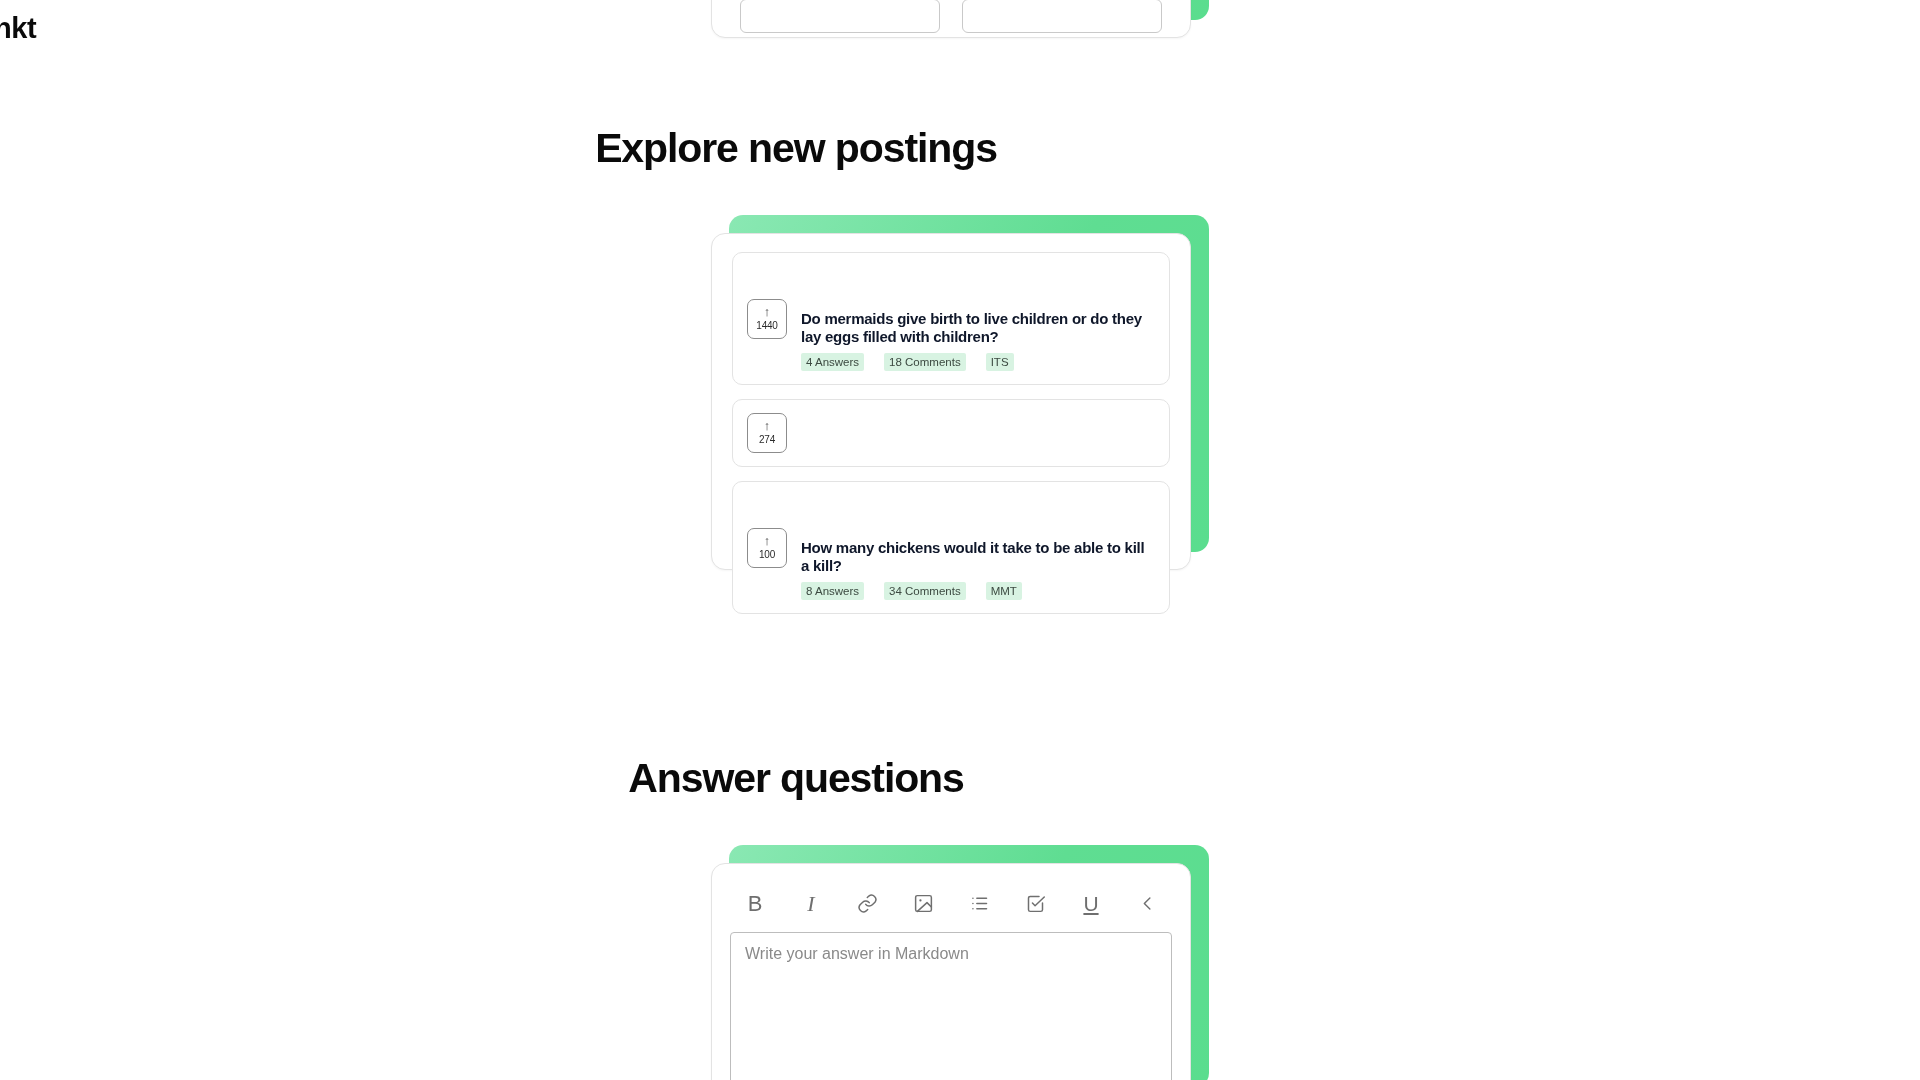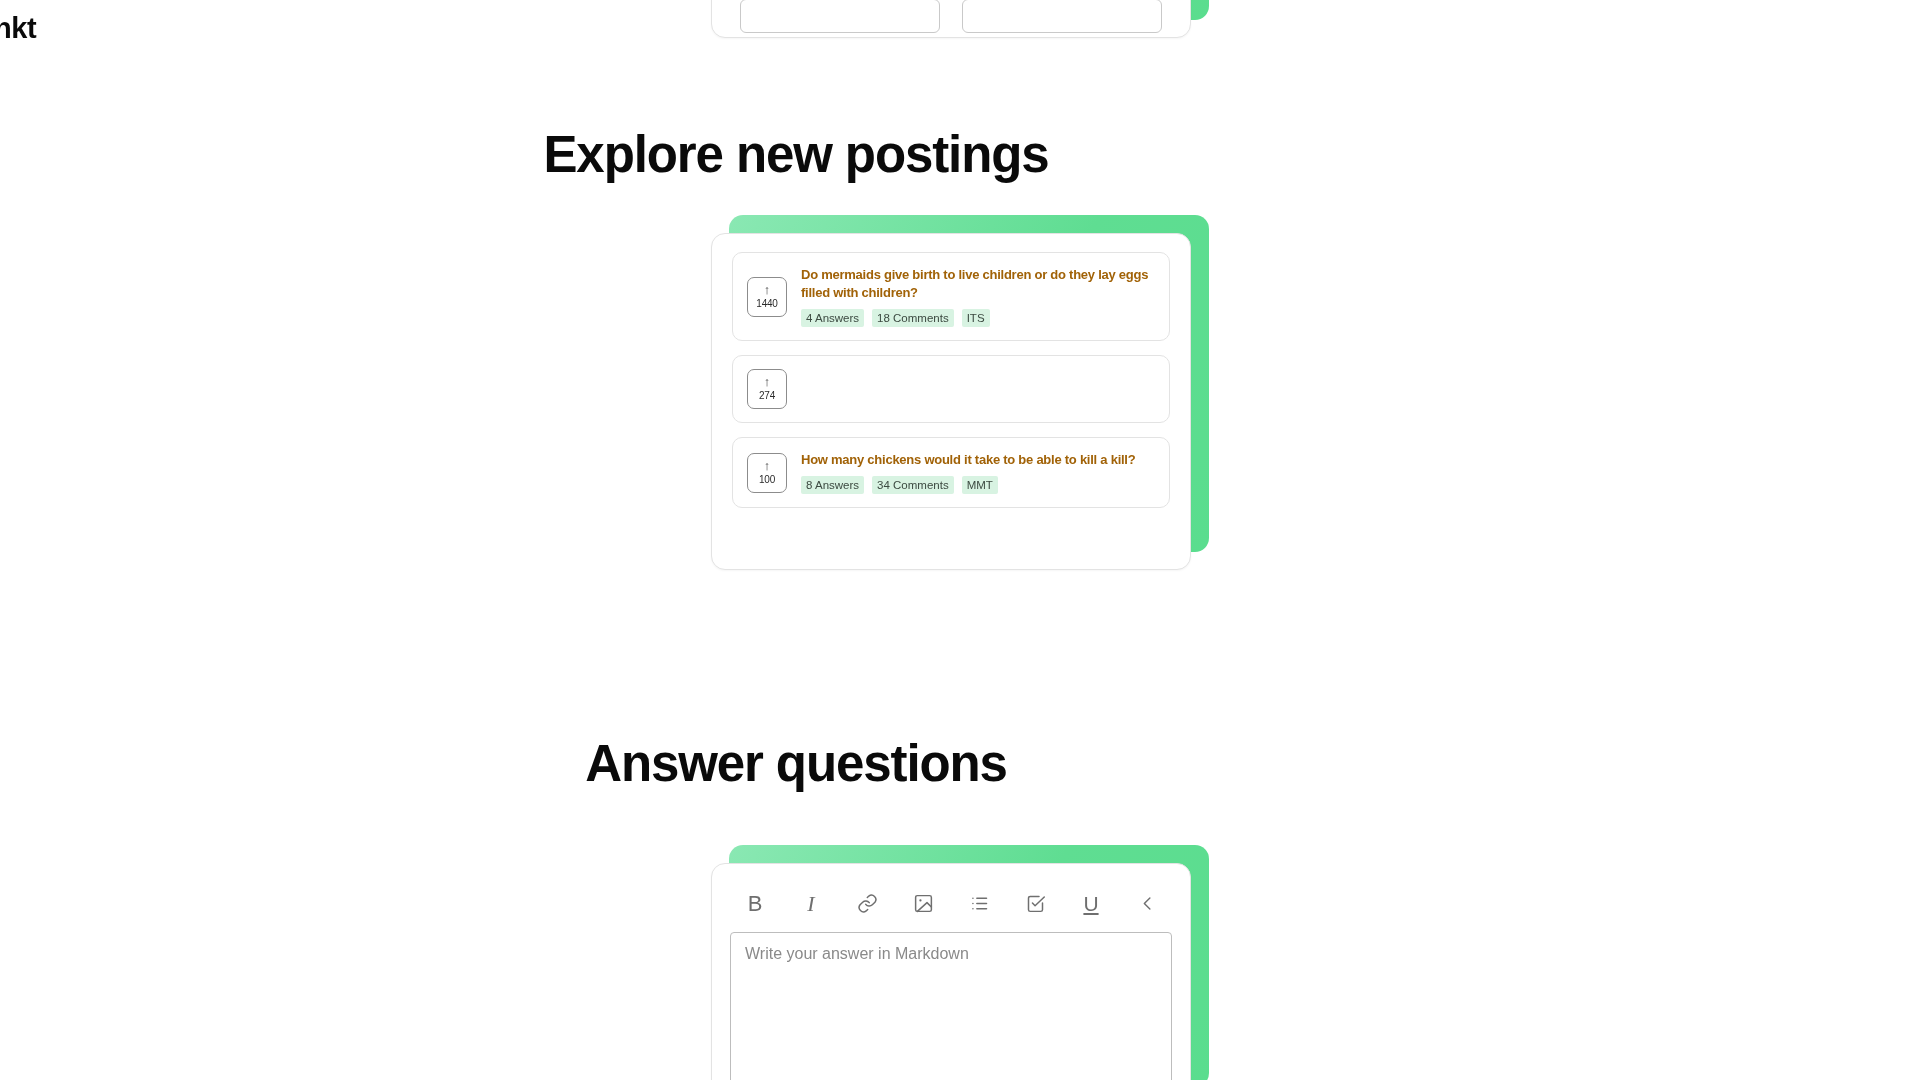--- a/index.html
+++ b/index.html
@@ -71,27 +71,27 @@
     border-radius: 6px;
     background: #fff;
   }
 
   
   .section-heading {
     position: absolute;
     left: 0;
     width: 1592px;
     text-align: center;
-    font-size: 51px;
+    font-size: 41px;
     font-weight: 700;
     letter-spacing: -1.1px;
     color: #0a0a0a;
   }
   .heading-explore { top: 125px; }
-  .heading-answer  { top: 734px; }
+  .heading-answer  { top: 755px; }
 
   
   .postings-stack { top: 215px; width: 498px; height: 355px; }
   .postings-inner { padding: 18px 20px 20px 20px; }
 
   .question-row {
     display: flex;
     align-items: center;
     gap: 14px;
     border: 1px solid #e3e3e3;
@@ -122,28 +122,29 @@
   }
   .vote-count {
     font-size: 10px;
     line-height: 15px;
     color: #2b2b2b;
     letter-spacing: -0.2px;
   }
 
   .question-body { flex: 1 1 auto; min-width: 0; }
   .question-title {
-    font-size: 13px;
+    font-size: 15px;
     line-height: 18px;
     font-weight: 700;
-    color: #a16207;
+    color: #0f172a;
     letter-spacing: -0.25px;
     margin-bottom: 7px;
-  }
-  .tag-row { display: flex; flex-wrap: wrap; gap: 8px; }
+    margin-top: 44px;
+  }
+  .tag-row { display: flex; flex-wrap: wrap; gap: 20px; }
   .tag {
     background: #d8f3e2;
     color: #3c4a41;
     font-size: 11.5px;
     line-height: 14px;
     padding: 2px 5px;
     border-radius: 2px;
     white-space: nowrap;
   }
 

